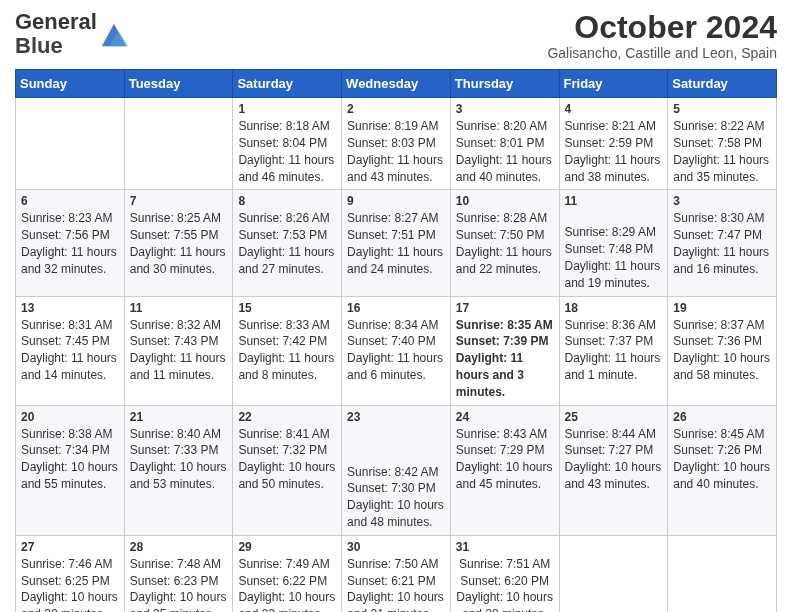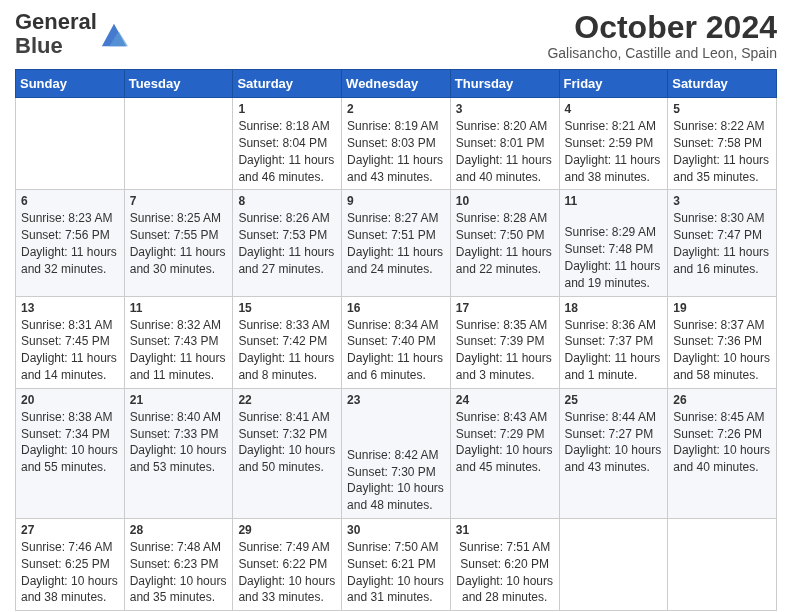--- a/index.html
+++ b/index.html
@@ -230,21 +230,21 @@
 Daylight: 11 hours and 8 minutes.</div>
           </td>
           <td>
             <span class="day-number">16</span>
             <div class="day-info" style="white-space: pre-line;">Sunrise: 8:34 AM
 Sunset: 7:40 PM
 Daylight: 11 hours and 6 minutes.</div>
           </td>
           <td>
             <span class="day-number">17</span>
-            <div class="day-info" style="white-space: pre-line;">Sunrise: 8:35 AM
+            <div class="day-info" style="white-space: pre-line; font-weight: bold;">Sunrise: 8:35 AM
 Sunset: 7:39 PM
 Daylight: 11 hours and 3 minutes.</div>
           </td>
           <td>
             <span class="day-number">18</span>
             <div class="day-info" style="white-space: pre-line;">Sunrise: 8:36 AM
 Sunset: 7:37 PM
 Daylight: 11 hours and 1 minute.</div>
           </td>
           <td>

